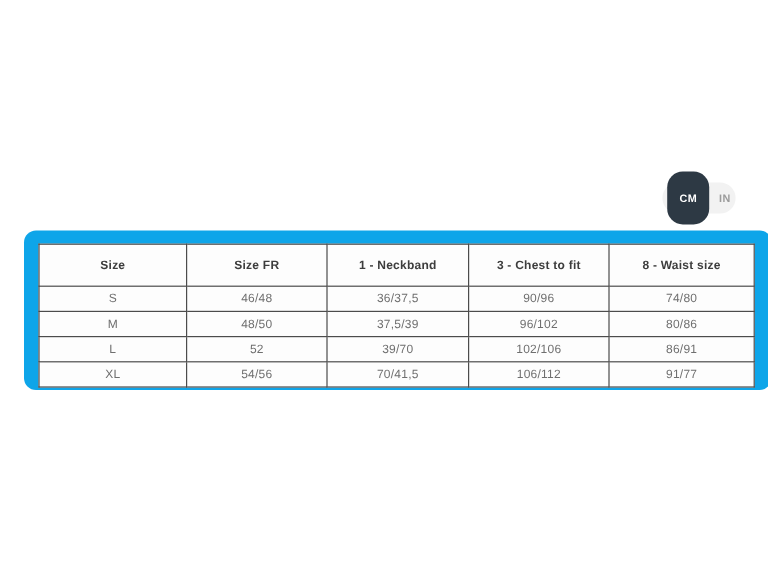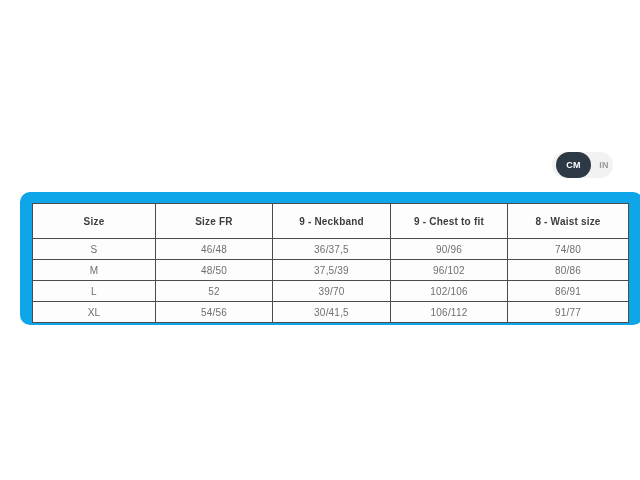--- a/index.html
+++ b/index.html
@@ -24,21 +24,21 @@
     width: 61px;
     height: 26px;
     background: #f2f2f2;
     border-radius: 13px;
     display: flex;
     align-items: center;
   }
   .unit-toggle .seg {
     border: none;
     background: transparent;
-    height: 26px;
+    height: 44px;
     padding: 0;
     margin: 4px;
     font-family: "Liberation Sans", sans-serif;
     font-size: 9px;
     font-weight: bold;
     letter-spacing: 0.4px;
     color: #9b9b9b;
     cursor: pointer;
     display: flex;
     align-items: center;
@@ -113,22 +113,22 @@
           <col style="width: 123px;">
           <col style="width: 117px;">
           <col style="width: 118px;">
           <col style="width: 117px;">
           <col style="width: 121px;">
         </colgroup>
       <thead>
         <tr>
             <th>Size</th>
             <th>Size FR</th>
-            <th>9 - Neckband</th>
-            <th>9 - Chest to fit</th>
+            <th>1 - Neckband</th>
+            <th>3 - Chest to fit</th>
             <th>8 - Waist size</th>
           </tr>
       </thead>
       <tbody>
           <tr>
             <td>S</td>
             <td>46/48</td>
             <td>36/37,5</td>
             <td>90/96</td>
             <td>74/80</td>
@@ -143,21 +143,21 @@
           <tr>
             <td>L</td>
             <td>52</td>
             <td>39/70</td>
             <td>102/106</td>
             <td>86/91</td>
           </tr>
           <tr>
             <td>XL</td>
             <td>54/56</td>
-            <td>30/41,5</td>
+            <td>70/41,5</td>
             <td>106/112</td>
             <td>91/77</td>
           </tr>
         </tbody>
     </table>
   </div>
 
 </div>
 
 </body></html>

